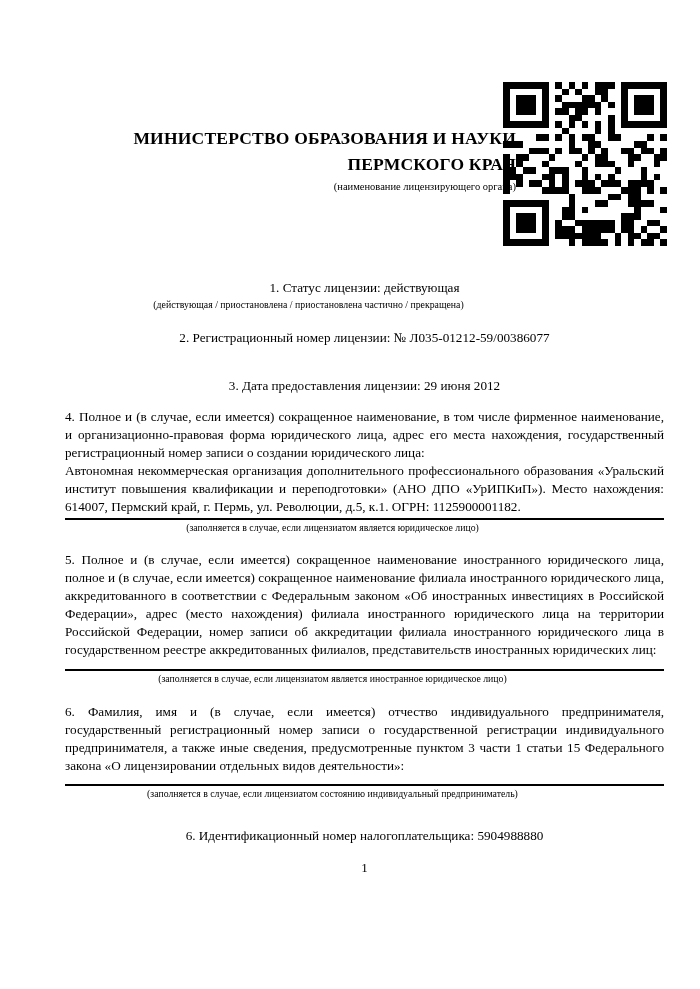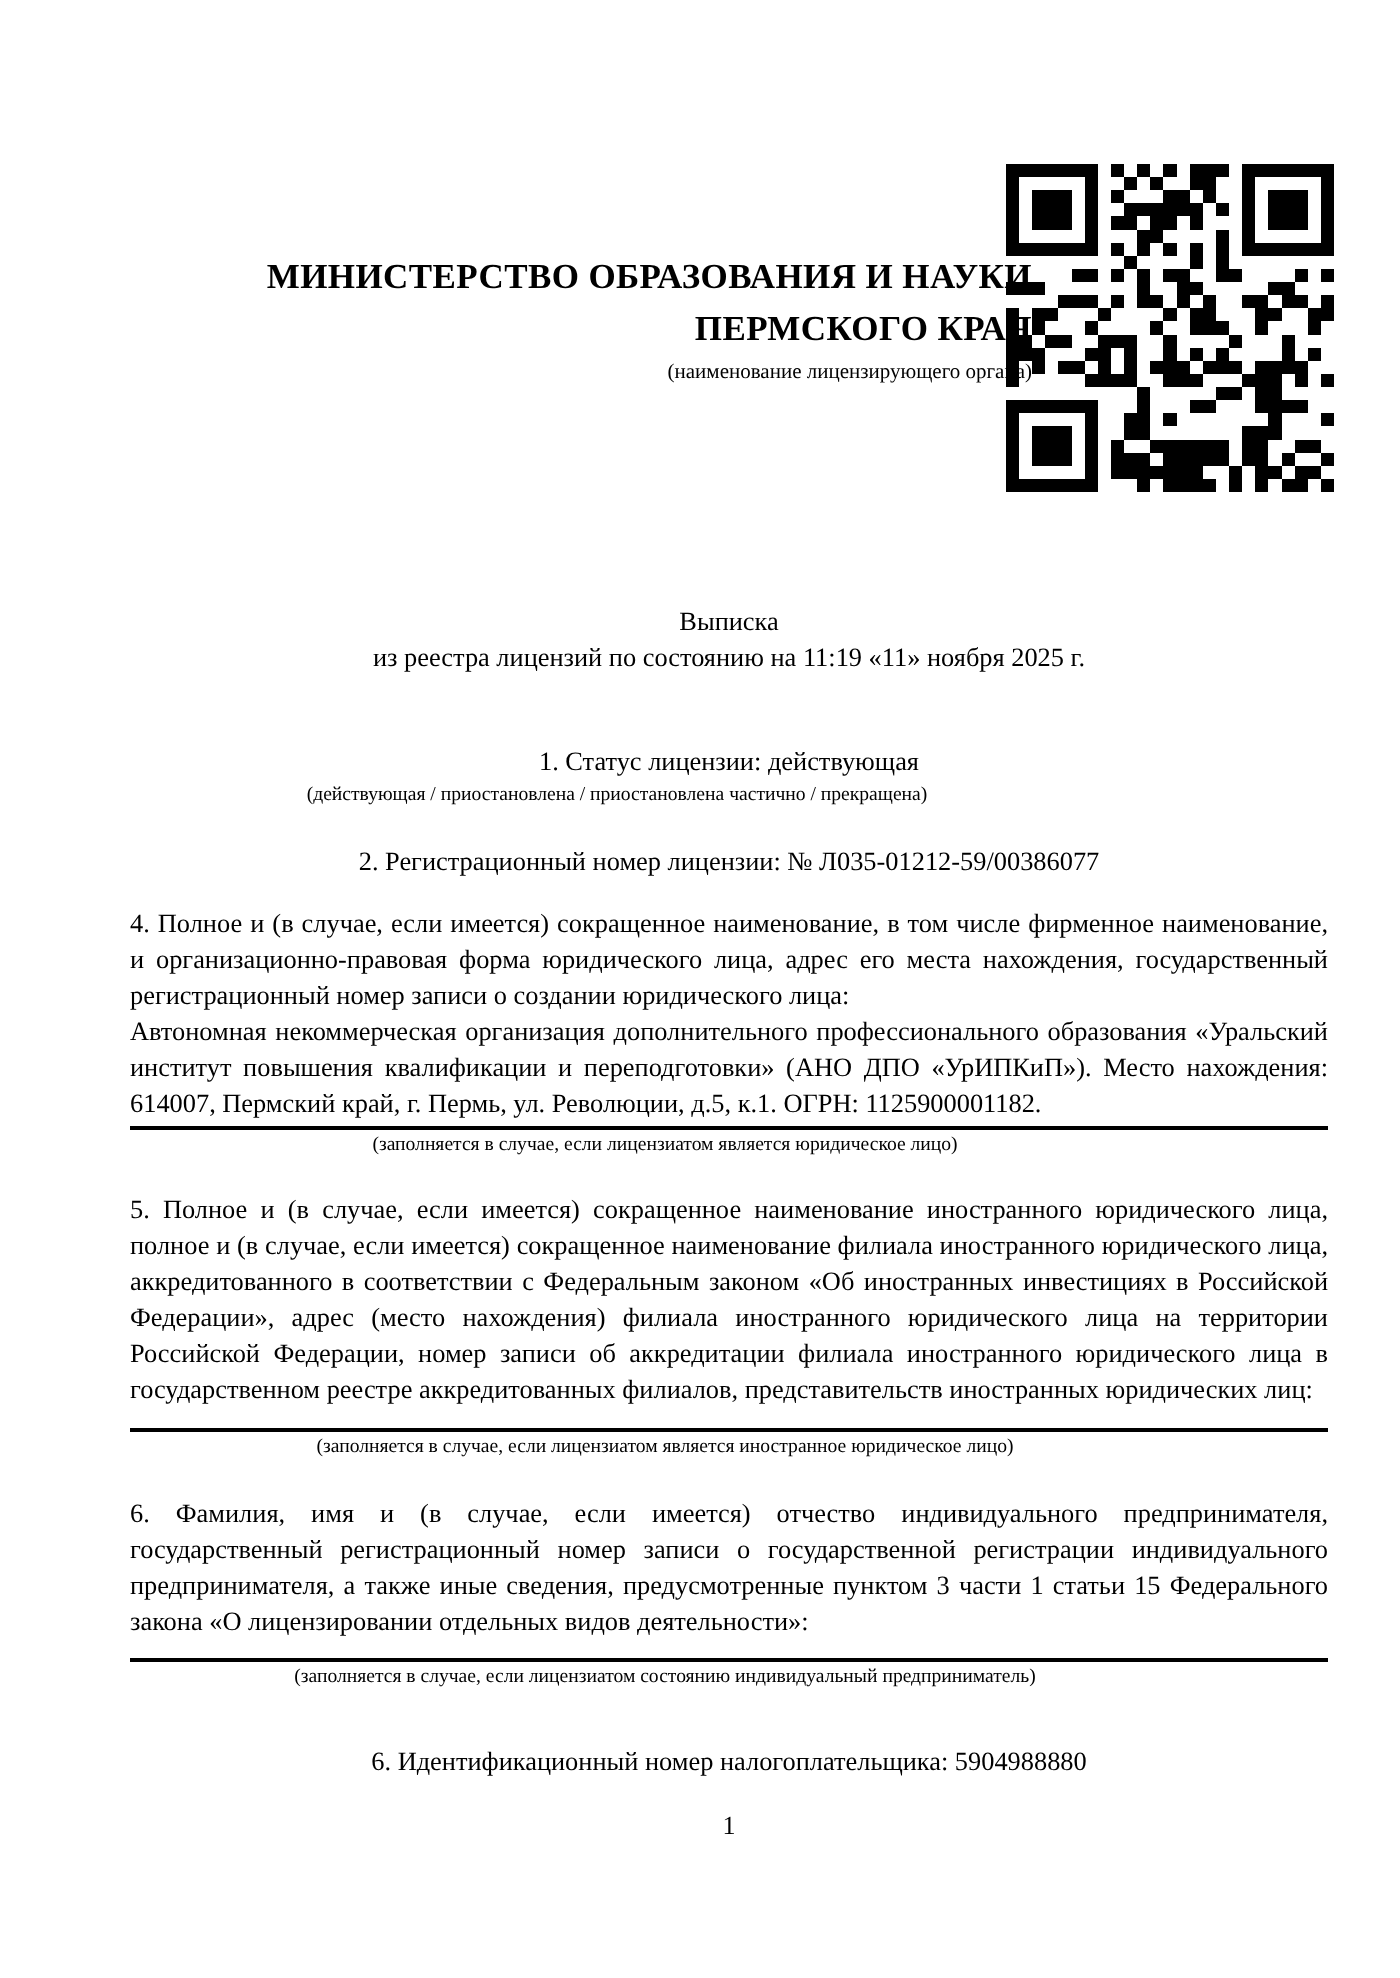--- a/index.html
+++ b/index.html
@@ -24,21 +24,21 @@
   .sections{margin-top:34px;}
   .item-line{font-size:13.2px;line-height:18px;margin:0;text-align:center;}
   .para{font-size:13.2px;line-height:18px;margin:0;text-align:justify;}
   .caption{
     font-size:9.8px;line-height:13px;margin:1px 0 0 0;
     text-align:center;padding-right:64px;
   }
   .caption.narrow{padding-right:112px;}
   .rule{border-top:2px solid #000;height:0;margin-top:0;}
   .sec1{margin-bottom:18px;}
-  .sec2{margin-bottom:13px;}
+  .sec2{margin-bottom:30px;}
   .sec3{margin-bottom:13px;}
   .sec4{margin-bottom:17px;}
   .sec4 .rule{margin-top:2px;}
   .sec5{margin-bottom:18px;}
   .sec5 .rule{margin-top:10px;}
   .sec6{margin-bottom:27px;}
   .sec6 .rule{margin-top:9px;}
   .page-number{margin-top:14px;text-align:center;font-size:13px;line-height:18px;}
 </style>
 </head>
@@ -53,36 +53,35 @@
           <div>МИНИСТЕРСТВО ОБРАЗОВАНИЯ И НАУКИ</div>
           <div>ПЕРМСКОГО КРАЯ</div>
         </div>
         <div class="ministry-caption">(наименование лицензирующего органа)</div>
       </div>
       <svg class="qr" viewBox="0 0 25 25" xmlns="http://www.w3.org/2000/svg" shape-rendering="crispEdges">
           <path d="M0 0h1v1h-1zM1 0h1v1h-1zM2 0h1v1h-1zM3 0h1v1h-1zM4 0h1v1h-1zM5 0h1v1h-1zM6 0h1v1h-1zM8 0h1v1h-1zM10 0h1v1h-1zM12 0h1v1h-1zM14 0h1v1h-1zM15 0h1v1h-1zM16 0h1v1h-1zM18 0h1v1h-1zM19 0h1v1h-1zM20 0h1v1h-1zM21 0h1v1h-1zM22 0h1v1h-1zM23 0h1v1h-1zM24 0h1v1h-1zM0 1h1v1h-1zM6 1h1v1h-1zM9 1h1v1h-1zM11 1h1v1h-1zM14 1h1v1h-1zM15 1h1v1h-1zM18 1h1v1h-1zM24 1h1v1h-1zM0 2h1v1h-1zM2 2h1v1h-1zM3 2h1v1h-1zM4 2h1v1h-1zM6 2h1v1h-1zM8 2h1v1h-1zM12 2h1v1h-1zM13 2h1v1h-1zM15 2h1v1h-1zM18 2h1v1h-1zM20 2h1v1h-1zM21 2h1v1h-1zM22 2h1v1h-1zM24 2h1v1h-1zM0 3h1v1h-1zM2 3h1v1h-1zM3 3h1v1h-1zM4 3h1v1h-1zM6 3h1v1h-1zM9 3h1v1h-1zM10 3h1v1h-1zM11 3h1v1h-1zM12 3h1v1h-1zM13 3h1v1h-1zM14 3h1v1h-1zM16 3h1v1h-1zM18 3h1v1h-1zM20 3h1v1h-1zM21 3h1v1h-1zM22 3h1v1h-1zM24 3h1v1h-1zM0 4h1v1h-1zM2 4h1v1h-1zM3 4h1v1h-1zM4 4h1v1h-1zM6 4h1v1h-1zM8 4h1v1h-1zM9 4h1v1h-1zM11 4h1v1h-1zM12 4h1v1h-1zM14 4h1v1h-1zM18 4h1v1h-1zM20 4h1v1h-1zM21 4h1v1h-1zM22 4h1v1h-1zM24 4h1v1h-1zM0 5h1v1h-1zM6 5h1v1h-1zM10 5h1v1h-1zM11 5h1v1h-1zM16 5h1v1h-1zM18 5h1v1h-1zM24 5h1v1h-1zM0 6h1v1h-1zM1 6h1v1h-1zM2 6h1v1h-1zM3 6h1v1h-1zM4 6h1v1h-1zM5 6h1v1h-1zM6 6h1v1h-1zM8 6h1v1h-1zM10 6h1v1h-1zM12 6h1v1h-1zM14 6h1v1h-1zM16 6h1v1h-1zM18 6h1v1h-1zM19 6h1v1h-1zM20 6h1v1h-1zM21 6h1v1h-1zM22 6h1v1h-1zM23 6h1v1h-1zM24 6h1v1h-1zM9 7h1v1h-1zM14 7h1v1h-1zM16 7h1v1h-1zM5 8h1v1h-1zM6 8h1v1h-1zM8 8h1v1h-1zM10 8h1v1h-1zM12 8h1v1h-1zM13 8h1v1h-1zM16 8h1v1h-1zM17 8h1v1h-1zM22 8h1v1h-1zM24 8h1v1h-1zM0 9h1v1h-1zM1 9h1v1h-1zM2 9h1v1h-1zM10 9h1v1h-1zM13 9h1v1h-1zM14 9h1v1h-1zM20 9h1v1h-1zM21 9h1v1h-1zM4 10h1v1h-1zM5 10h1v1h-1zM6 10h1v1h-1zM8 10h1v1h-1zM10 10h1v1h-1zM11 10h1v1h-1zM13 10h1v1h-1zM15 10h1v1h-1zM18 10h1v1h-1zM19 10h1v1h-1zM21 10h1v1h-1zM22 10h1v1h-1zM24 10h1v1h-1zM0 11h1v1h-1zM2 11h1v1h-1zM3 11h1v1h-1zM7 11h1v1h-1zM12 11h1v1h-1zM14 11h1v1h-1zM15 11h1v1h-1zM19 11h1v1h-1zM20 11h1v1h-1zM23 11h1v1h-1zM24 11h1v1h-1zM0 12h1v1h-1zM2 12h1v1h-1zM6 12h1v1h-1zM11 12h1v1h-1zM14 12h1v1h-1zM15 12h1v1h-1zM16 12h1v1h-1zM19 12h1v1h-1zM23 12h1v1h-1zM0 13h1v1h-1zM1 13h1v1h-1zM3 13h1v1h-1zM4 13h1v1h-1zM7 13h1v1h-1zM8 13h1v1h-1zM9 13h1v1h-1zM12 13h1v1h-1zM17 13h1v1h-1zM21 13h1v1h-1zM0 14h1v1h-1zM1 14h1v1h-1zM2 14h1v1h-1zM6 14h1v1h-1zM7 14h1v1h-1zM9 14h1v1h-1zM12 14h1v1h-1zM14 14h1v1h-1zM16 14h1v1h-1zM21 14h1v1h-1zM23 14h1v1h-1zM0 15h1v1h-1zM2 15h1v1h-1zM4 15h1v1h-1zM5 15h1v1h-1zM7 15h1v1h-1zM9 15h1v1h-1zM11 15h1v1h-1zM12 15h1v1h-1zM13 15h1v1h-1zM15 15h1v1h-1zM16 15h1v1h-1zM17 15h1v1h-1zM19 15h1v1h-1zM20 15h1v1h-1zM21 15h1v1h-1zM22 15h1v1h-1zM0 16h1v1h-1zM6 16h1v1h-1zM7 16h1v1h-1zM8 16h1v1h-1zM9 16h1v1h-1zM12 16h1v1h-1zM13 16h1v1h-1zM14 16h1v1h-1zM18 16h1v1h-1zM19 16h1v1h-1zM20 16h1v1h-1zM22 16h1v1h-1zM24 16h1v1h-1zM10 17h1v1h-1zM16 17h1v1h-1zM17 17h1v1h-1zM19 17h1v1h-1zM20 17h1v1h-1zM0 18h1v1h-1zM1 18h1v1h-1zM2 18h1v1h-1zM3 18h1v1h-1zM4 18h1v1h-1zM5 18h1v1h-1zM6 18h1v1h-1zM10 18h1v1h-1zM14 18h1v1h-1zM15 18h1v1h-1zM19 18h1v1h-1zM20 18h1v1h-1zM21 18h1v1h-1zM22 18h1v1h-1zM0 19h1v1h-1zM6 19h1v1h-1zM9 19h1v1h-1zM10 19h1v1h-1zM12 19h1v1h-1zM20 19h1v1h-1zM24 19h1v1h-1zM0 20h1v1h-1zM2 20h1v1h-1zM3 20h1v1h-1zM4 20h1v1h-1zM6 20h1v1h-1zM9 20h1v1h-1zM10 20h1v1h-1zM18 20h1v1h-1zM19 20h1v1h-1zM20 20h1v1h-1zM0 21h1v1h-1zM2 21h1v1h-1zM3 21h1v1h-1zM4 21h1v1h-1zM6 21h1v1h-1zM8 21h1v1h-1zM11 21h1v1h-1zM12 21h1v1h-1zM13 21h1v1h-1zM14 21h1v1h-1zM15 21h1v1h-1zM16 21h1v1h-1zM18 21h1v1h-1zM19 21h1v1h-1zM22 21h1v1h-1zM23 21h1v1h-1zM0 22h1v1h-1zM2 22h1v1h-1zM3 22h1v1h-1zM4 22h1v1h-1zM6 22h1v1h-1zM8 22h1v1h-1zM9 22h1v1h-1zM10 22h1v1h-1zM12 22h1v1h-1zM13 22h1v1h-1zM14 22h1v1h-1zM15 22h1v1h-1zM16 22h1v1h-1zM18 22h1v1h-1zM19 22h1v1h-1zM21 22h1v1h-1zM24 22h1v1h-1zM0 23h1v1h-1zM6 23h1v1h-1zM8 23h1v1h-1zM9 23h1v1h-1zM10 23h1v1h-1zM11 23h1v1h-1zM12 23h1v1h-1zM13 23h1v1h-1zM14 23h1v1h-1zM17 23h1v1h-1zM19 23h1v1h-1zM20 23h1v1h-1zM22 23h1v1h-1zM23 23h1v1h-1zM0 24h1v1h-1zM1 24h1v1h-1zM2 24h1v1h-1zM3 24h1v1h-1zM4 24h1v1h-1zM5 24h1v1h-1zM6 24h1v1h-1zM10 24h1v1h-1zM12 24h1v1h-1zM13 24h1v1h-1zM14 24h1v1h-1zM15 24h1v1h-1zM17 24h1v1h-1zM19 24h1v1h-1zM21 24h1v1h-1zM22 24h1v1h-1zM24 24h1v1h-1z" fill="#000000"></path>
         </svg>
     </div>
 
-    <div class="doc-title">
-      <div>Выписка</div>
-      <div>из реестра лицензий по состоянию на 11:19 «11» ноября 2025 г.</div>
-    </div>
 
     <div class="sections">
 
       <section class="sec1">
         <p class="item-line">1. Статус лицензии: действующая</p>
         <p class="caption narrow">(действующая / приостановлена / приостановлена частично / прекращена)</p>
       </section>
 
       <section class="sec2">
         <p class="item-line">2. Регистрационный номер лицензии: № Л035-01212-59/00386077</p>
       </section>
 
+      <section class="sec3">
+        <p class="item-line">3. Дата предоставления лицензии: 29 июня 2012</p>
+      </section>
 
       <section class="sec4">
         <p class="para">4. Полное и (в случае, если имеется) сокращенное наименование, в том числе фирменное наименование, и организационно-правовая форма юридического лица, адрес его места нахождения, государственный регистрационный номер записи о создании юридического лица:</p>
         <p class="para">Автономная некоммерческая организация дополнительного профессионального образования «Уральский институт повышения квалификации и переподготовки» (АНО ДПО «УрИПКиП»). Место нахождения: 614007, Пермский край, г. Пермь, ул. Революции, д.5, к.1. ОГРН: 1125900001182.</p>
         <div class="rule"></div>
         <p class="caption">(заполняется в случае, если лицензиатом является юридическое лицо)</p>
       </section>
 
       <section class="sec5">
         <p class="para">5. Полное и (в случае, если имеется) сокращенное наименование иностранного юридического лица, полное и (в случае, если имеется) сокращенное наименование филиала иностранного юридического лица, аккредитованного в соответствии с Федеральным законом «Об иностранных инвестициях в Российской Федерации», адрес (место нахождения) филиала иностранного юридического лица на территории Российской Федерации, номер записи об аккредитации филиала иностранного юридического лица в государственном реестре аккредитованных филиалов, представительств иностранных юридических лиц:</p>

